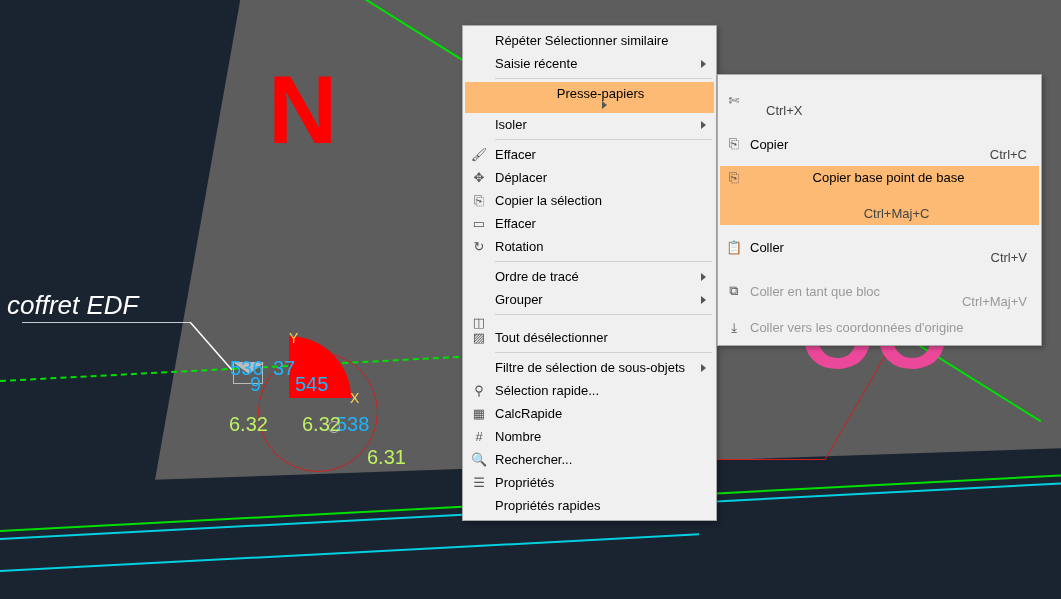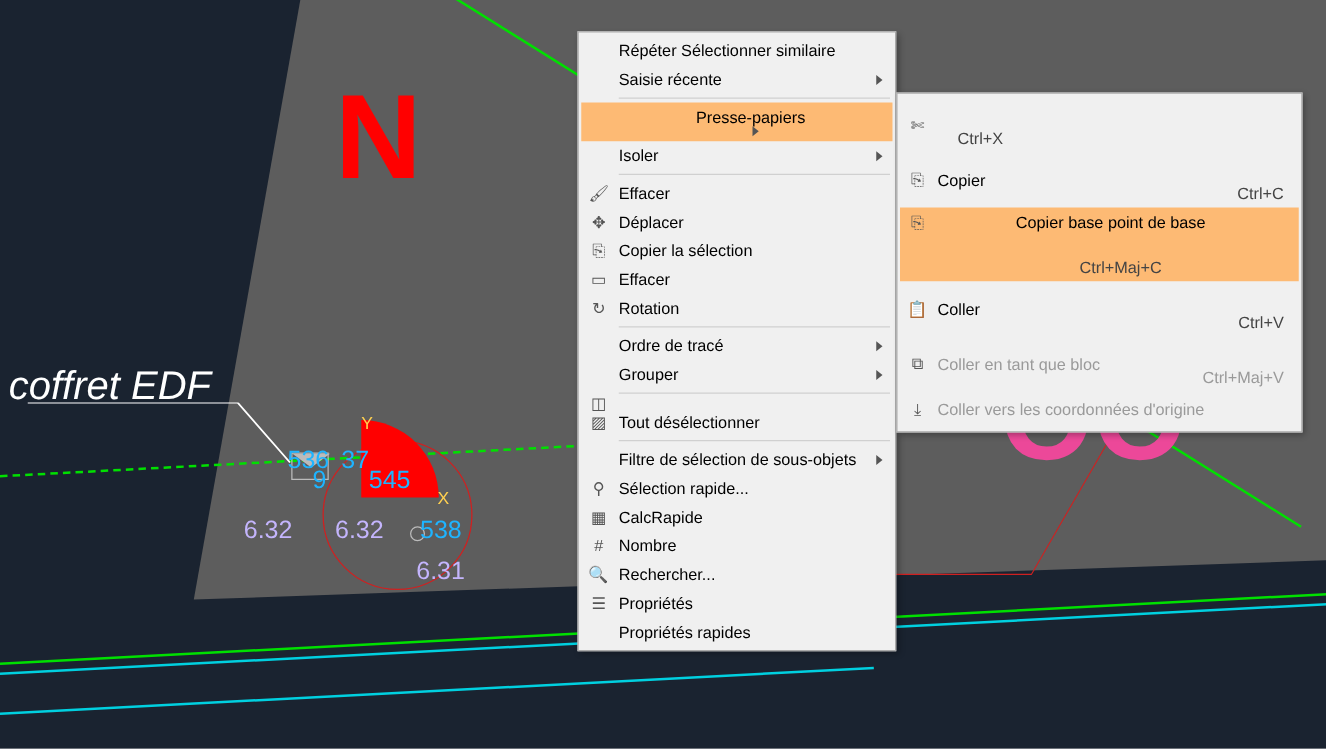--- a/index.html
+++ b/index.html
@@ -87,21 +87,21 @@
     left: 800px; top: 280px;
     color: #ec4899;
     font-size: 96px;
     font-weight: bold;
     font-family: Arial, sans-serif;
   }
   .label-coffret {
     position: absolute;
     left: 7px; top: 290px;
     color: #ffffff;
-    font-size: 32px;
+    font-size: 26px;
     font-style: italic;
     font-family: Arial, sans-serif;
   }
   .leader {
     position: absolute;
     background: none;
   }
   .red-quarter {
     position: absolute;
     left: 289px; top: 336px;
@@ -120,21 +120,21 @@
   .axis-y {
     position: absolute; left: 289px; top: 330px;
     color: #ffd050; font-size: 14px; font-family: Arial;
   }
   .axis-x {
     position: absolute; left: 350px; top: 390px;
     color: #ffd050; font-size: 14px; font-family: Arial;
   }
   .point-num { position:absolute; font-family: Arial; font-size: 20px; }
   .cyan { color: #1eb4ff; }
-  .purple { color: #c4b5fd; }
+  .purple { color: #bef264; margin-left: 34px; }
   .envelope {
     position:absolute; left:233px; top:362px; width:30px; height:22px;
     border:1.5px solid #bbb;
   }
   .envelope:before {
     content:""; position:absolute; left:0; top:0; width:0; height:0;
     border-left:15px solid transparent; border-right:15px solid transparent;
     border-top:11px solid #bbb;
   }
   .small-circle {

